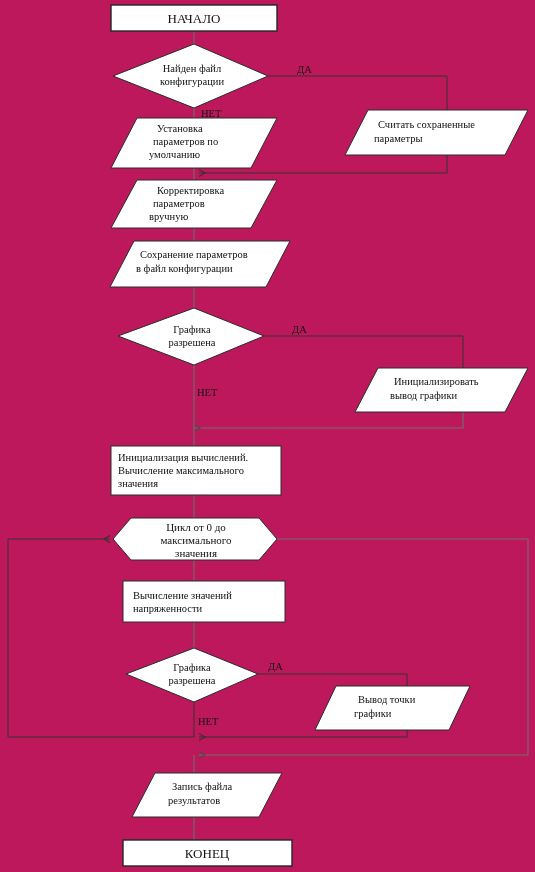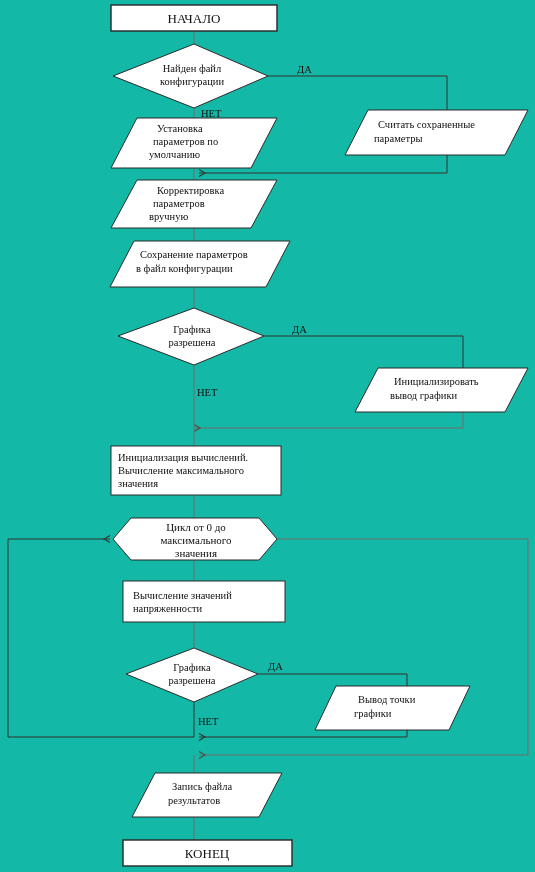--- a/index.html
+++ b/index.html
@@ -4,21 +4,21 @@
 <style>
   html, body {
     margin: 0;
     padding: 0;
     background: #ffffff;
   }
   #page {
     position: relative;
     width: 535px;
     height: 872px;
-    background: #14b8a6;
+    background: #be185d;
     overflow: hidden;
     font-family: "Liberation Serif", "DejaVu Serif", serif;
   }
   svg#flow {
     position: absolute;
     left: 0;
     top: 0;
     width: 535px;
     height: 872px;
   }

